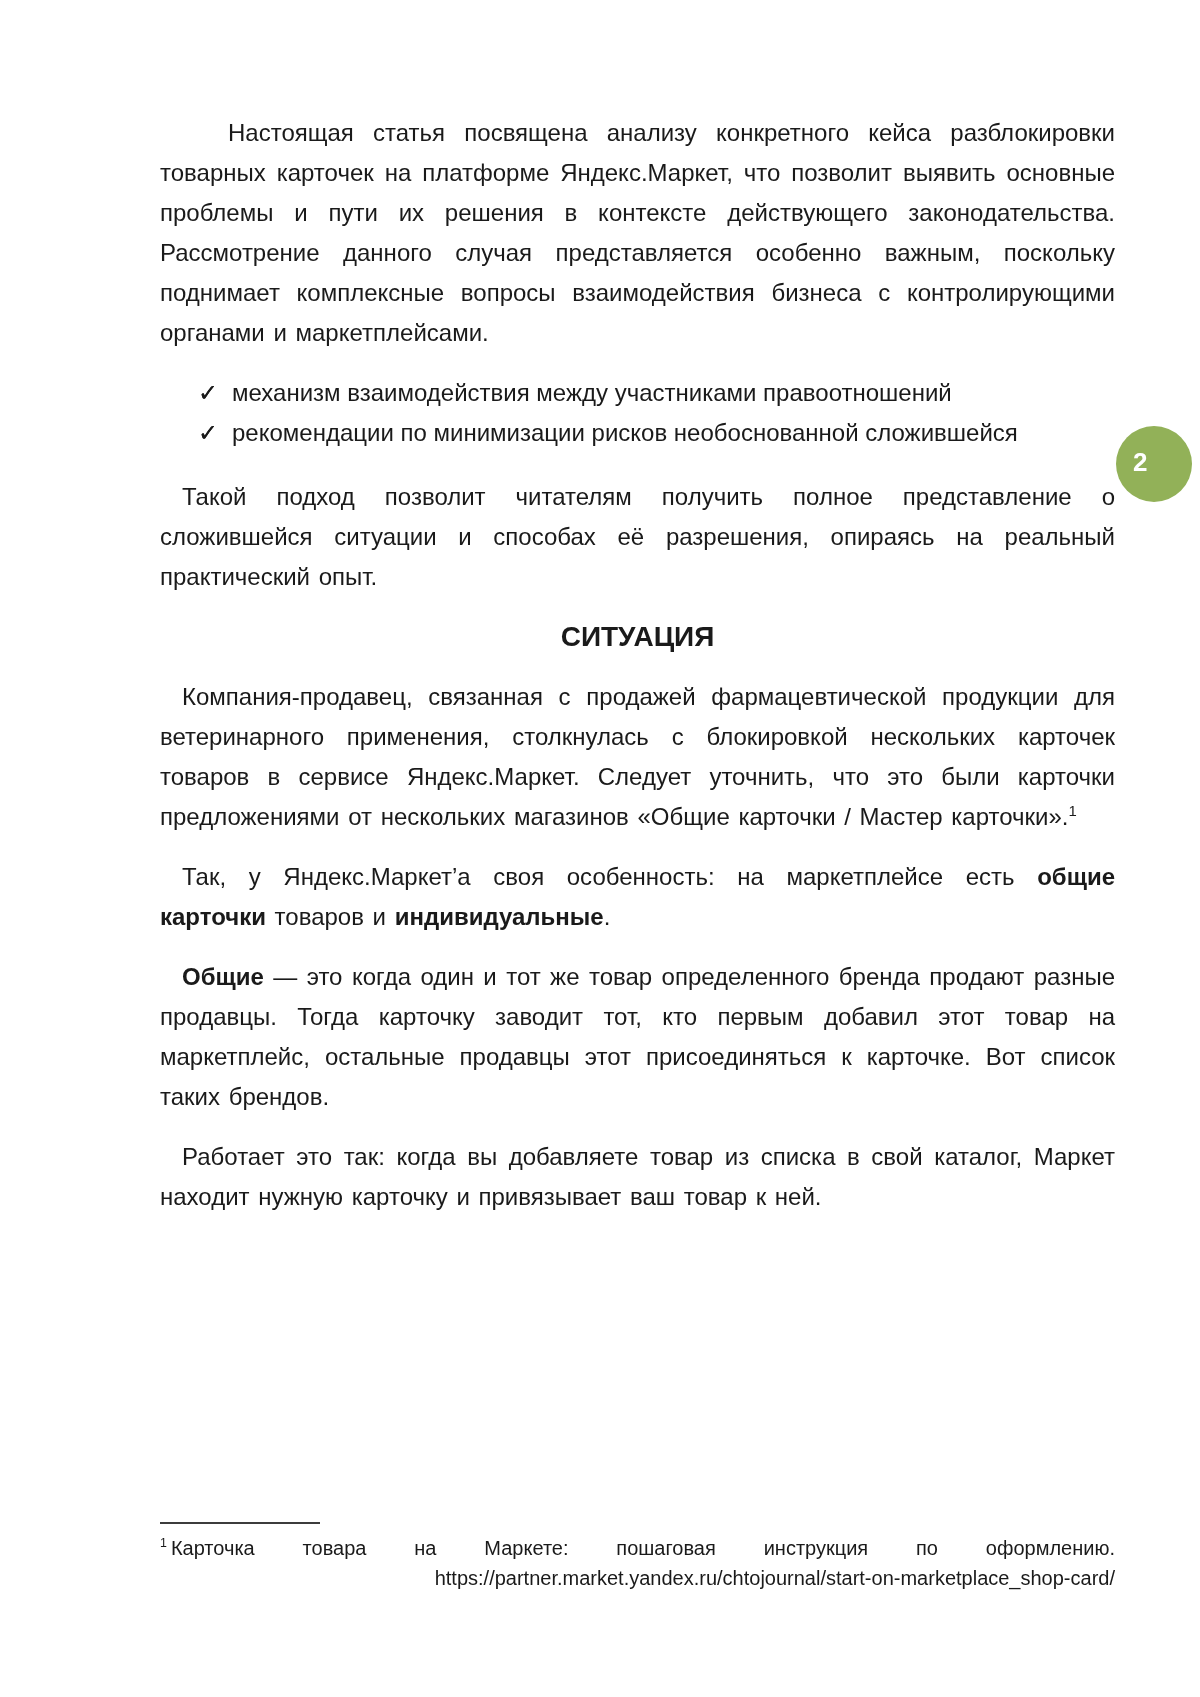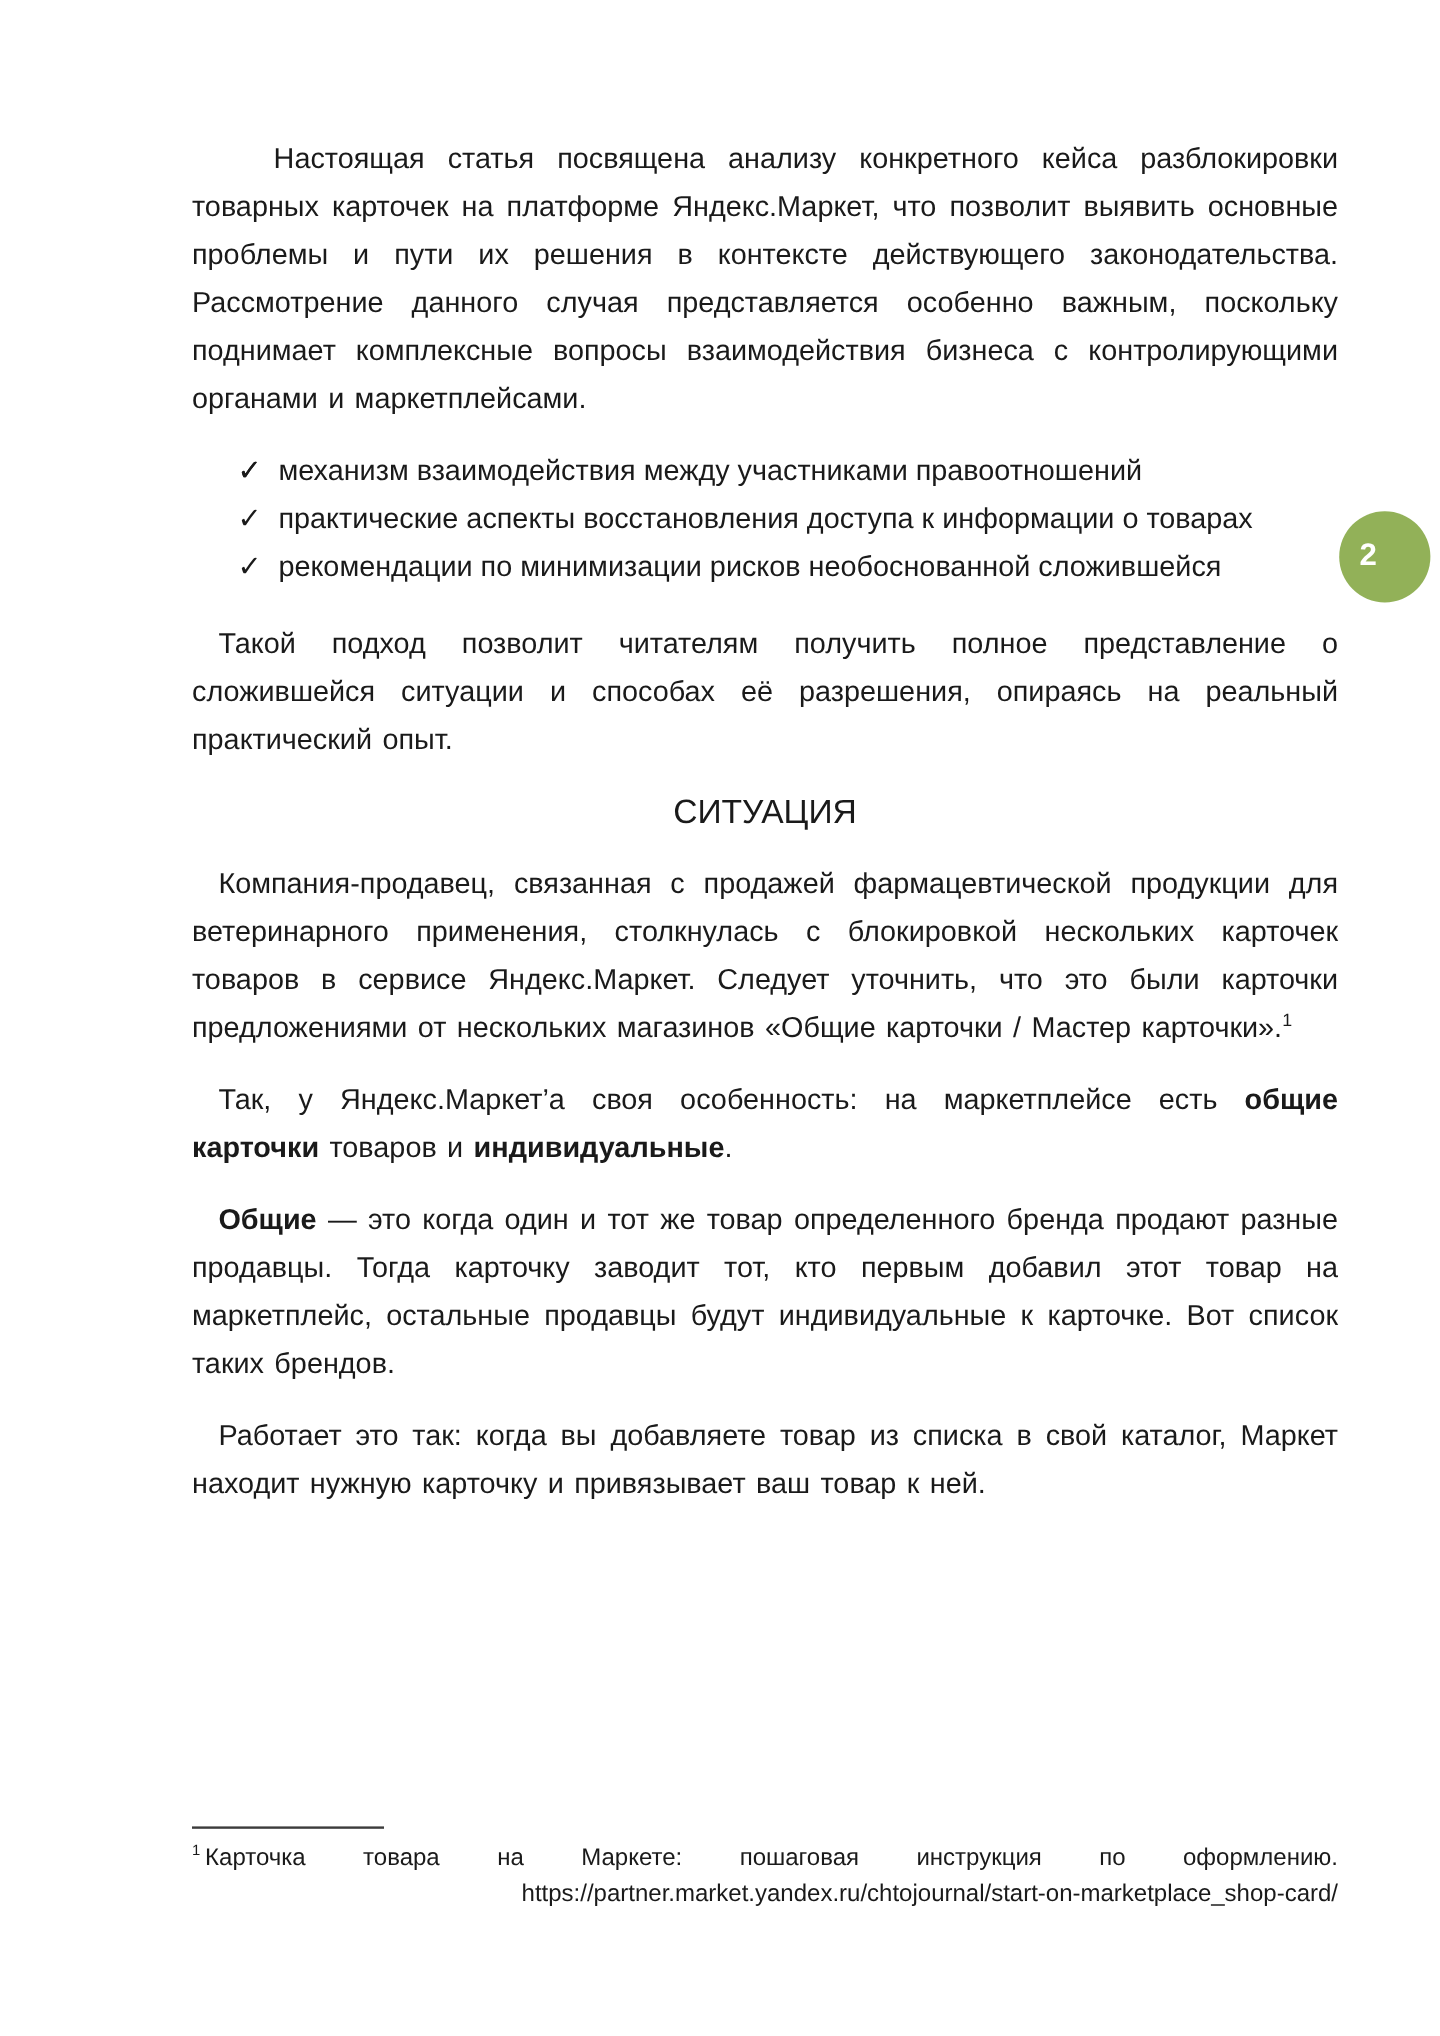--- a/index.html
+++ b/index.html
@@ -48,21 +48,21 @@
   }
   .check-item .check {
     position: absolute;
     left: 38px;
     top: 0;
     font-size: 24px;
   }
   .section-heading {
     font-size: 28px;
     line-height: 40px;
-    font-weight: normal;
+    font-weight: bold;
     text-align: center;
     margin: 0 0 20px 0;
   }
   sup {
     font-size: 0.62em;
     vertical-align: super;
     line-height: 0;
   }
   .page-badge {
     position: absolute;
@@ -122,37 +122,36 @@
     <div class="checklist">
       <div class="check-item">
         <span class="check">✓</span>
       </div>
       <div class="check-item">
         <span class="check">✓</span>
         <span>механизм взаимодействия между участниками правоотношений</span>
       </div>
       <div class="check-item">
         <span class="check">✓</span>
-        <span>практические аспекты восстановления доступа к информации о товарах</span>
       </div>
       <div class="check-item">
         <span class="check">✓</span>
         <span>рекомендации по минимизации рисков необоснованной сложившейся</span>
       </div>
     </div>
 
     <p class="para indent-small">Такой подход позволит читателям получить полное представление о сложившейся ситуации и способах её разрешения, опираясь на реальный практический опыт.</p>
 
     <h2 class="section-heading">СИТУАЦИЯ</h2>
 
     <p class="para indent-small"><span>Компания-продавец, связанная с продажей фармацевтической продукции для ветеринарного применения, столкнулась с блокировкой нескольких карточек товаров в сервисе Яндекс.Маркет. Следует уточнить, что это были карточки предложениями от нескольких магазинов «Общие карточки / Мастер карточки».</span><sup>1</sup></p>
 
     <p class="para indent-small"><span>Так, у Яндекс.Маркет’а своя особенность: на маркетплейсе есть </span><span style="font-weight: bold;">общие карточки</span><span> товаров и </span><span style="font-weight: bold;">индивидуальные</span><span>.</span></p>
 
-    <p class="para indent-small"><span style="font-weight: bold;">Общие</span><span> — это когда один и тот же товар определенного бренда продают разные продавцы. Тогда карточку заводит тот, кто первым добавил этот товар на маркетплейс, остальные продавцы будут индивидуальные к карточке. Вот список таких брендов.</span></p>
+    <p class="para indent-small"><span style="font-weight: bold;">Общие</span><span> — это когда один и тот же товар определенного бренда продают разные продавцы. Тогда карточку заводит тот, кто первым добавил этот товар на маркетплейс, остальные продавцы этот присоединяться к карточке. Вот список таких брендов.</span></p>
 
     <p class="para indent-small">Работает это так: когда вы добавляете товар из списка в свой каталог, Маркет находит нужную карточку и привязывает ваш товар к ней.</p>
 
   </div>
 
   <div class="page-badge" style="background: rgb(146, 177, 88);">
     <span class="num" style="color: rgb(255, 255, 255);">2</span>
   </div>
 
   <div class="footnote">

